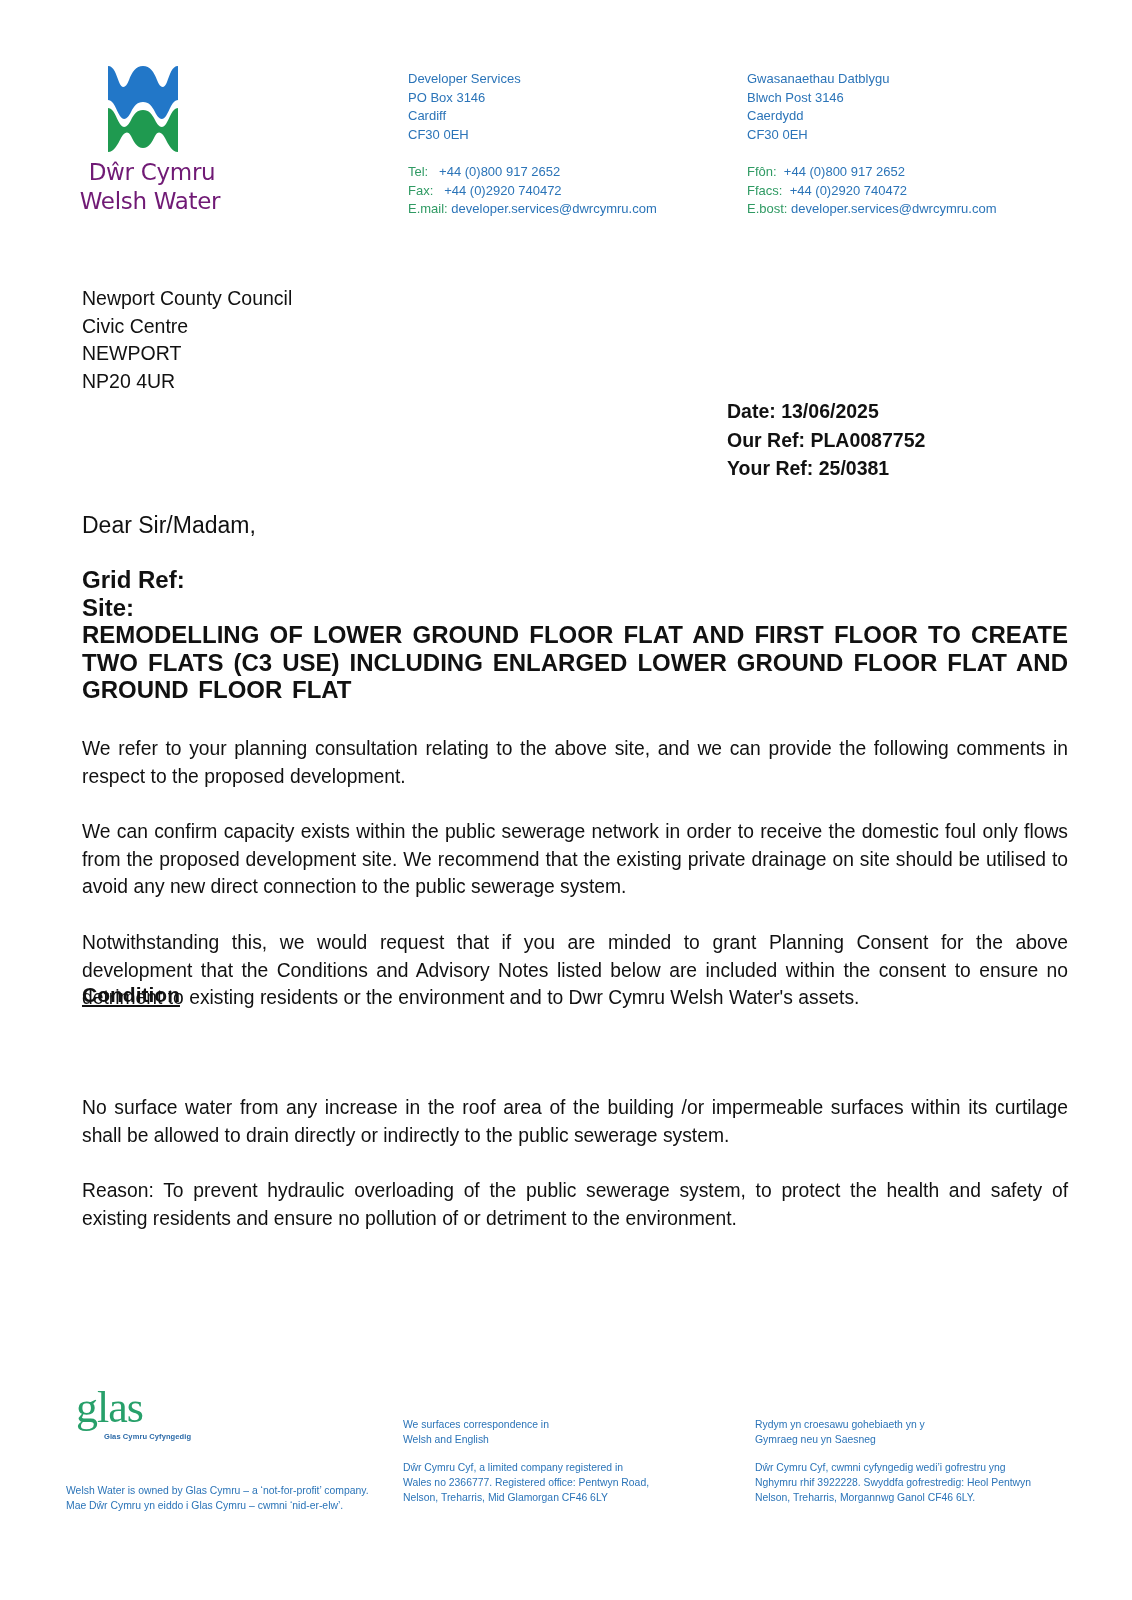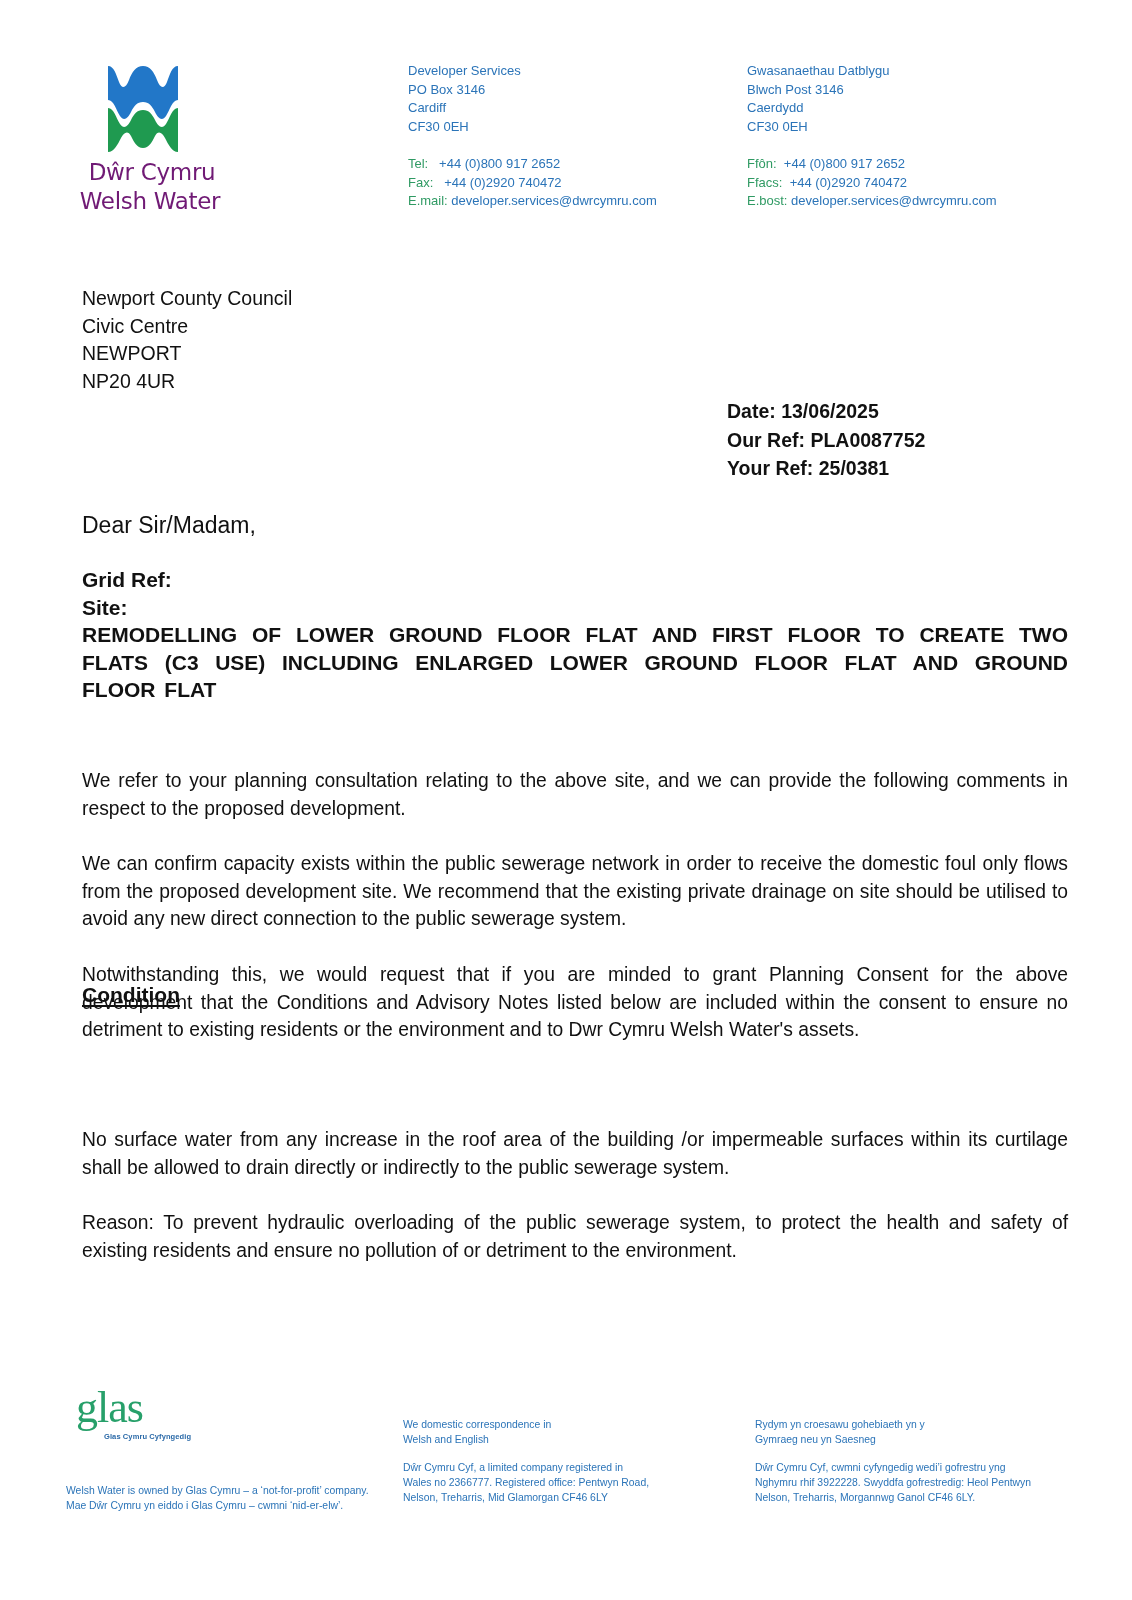--- a/index.html
+++ b/index.html
@@ -24,21 +24,21 @@
     .logo svg { position: absolute; left: 36px; top: 2px; }
     .logo-name {
       position: absolute; left: 0; width: 160px; text-align: center;
       color: #701a75; font-size: 23px; line-height: 29px;
       font-family: "DejaVu Sans", sans-serif; letter-spacing: -0.3px;
     }
     .logo-name.l1 { top: 96px; left: 2px; }
     .logo-name.l2 { top: 125px; }
 
     .contact {
-      top: 62px; font-size: 13px; line-height: 18.6px; color: #2b74b8;
+      top: 70px; font-size: 13px; line-height: 18.6px; color: #2b74b8;
       font-family: "Liberation Sans", sans-serif;
     }
     .contact.en { left: 408px; }
     .contact.cy { left: 747px; }
     .contact .line { white-space: nowrap; }
     .contact .gap { height: 18.6px; }
     .contact .lbl { color: #2f9a63; }
 
     
     .recipient {
@@ -46,32 +46,32 @@
     }
     .refs {
       left: 727px; top: 397px; font-size: 19.5px; line-height: 28.5px;
       font-weight: bold; color: #111;
     }
 
     .salutation { left: 82px; top: 512px; font-size: 23px; }
 
     
     .particulars {
-      left: 82px; top: 566px; width: 986px; font-size: 21px; font-weight: bold;
+      left: 82px; top: 566px; width: 986px; font-size: 24px; font-weight: bold;
       line-height: 27.5px;
     }
     .prow { display: flex; }
     .plabel { width: 192px; flex: 0 0 192px; }
     .pvalue { flex: 1; text-align: justify; text-align-last: left; }
     .pvalue.dev { word-spacing: 3px; }
 
     
     .para {
       left: 82px; width: 986px; font-size: 19.3px; line-height: 27.6px;
-      text-align: justify; color: #111; margin-top: 32px;
+      text-align: justify; color: #111;
     }
     .p1 { top: 735px; }
     .p2 { top: 818px; }
     .p3 { top: 929px; }
     .heading {
       left: 82px; top: 983px; font-size: 21px; font-weight: bold;
       text-decoration: underline; text-underline-offset: 3px; text-align: right;
     }
     .p4 { top: 1094px; }
     .p5 { top: 1177px; }
@@ -183,21 +183,21 @@
 
 <div class="abs glas">glas</div>
 <div class="abs glas-sub">Glas Cymru Cyfyngedig</div>
 
 <div class="abs foot owned">
   <div>Welsh Water is owned by Glas Cymru – a ‘not-for-profit’ company.</div>
   <div>Mae Dŵr Cymru yn eiddo i Glas Cymru – cwmni ‘nid-er-elw’.</div>
 </div>
 
 <div class="abs foot col2">
-  <div>We domestic correspondence in</div>
+  <div>We surfaces correspondence in</div>
   <div>Welsh and English</div>
   <div class="gap"></div>
   <div>Dŵr Cymru Cyf, a limited company registered in</div>
   <div>Wales no 2366777. Registered office: Pentwyn Road,</div>
   <div>Nelson, Treharris, Mid Glamorgan CF46 6LY</div>
 </div>
 
 <div class="abs foot col3">
   <div>Rydym yn croesawu gohebiaeth yn y</div>
   <div>Gymraeg neu yn Saesneg</div>

